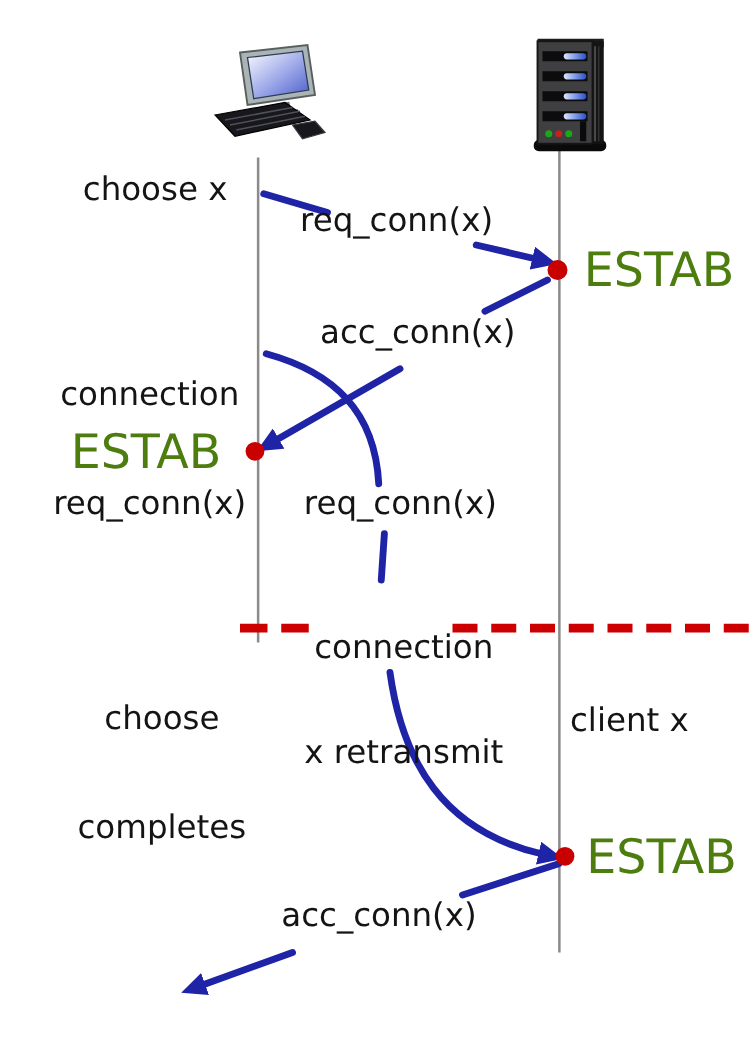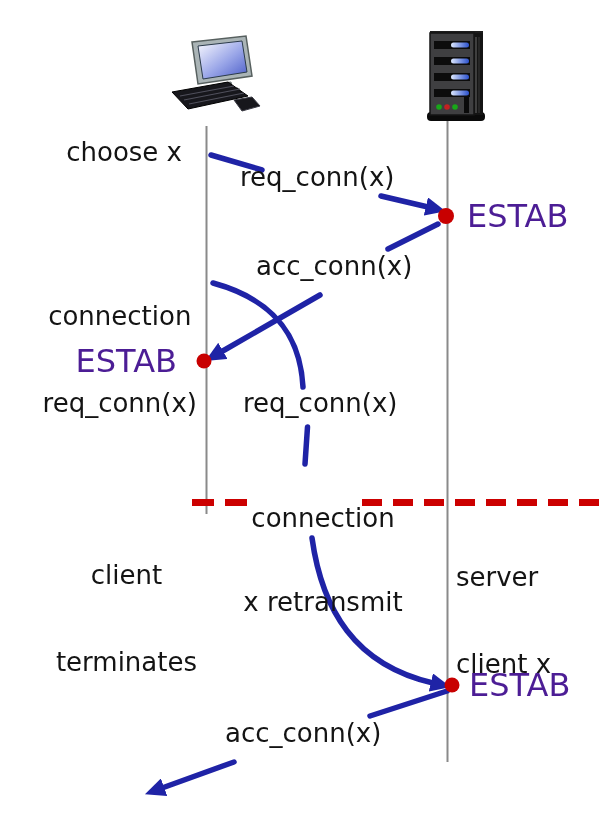--- a/index.html
+++ b/index.html
@@ -4,21 +4,21 @@
 <style>
   html,body{margin:0;padding:0;background:#ffffff;}
   #stage{
     position:relative;width:602px;height:836px;background:#ffffff;overflow:hidden;
     font-family:"DejaVu Sans","Liberation Sans",sans-serif;color:#111111;
   }
   #gfx{position:absolute;left:0;top:0;}
   .lbl{position:absolute;font-size:26px;line-height:29px;white-space:pre;color:#141414;}
   .lbl.center{text-align:center;}
   .lbl.right{text-align:center;}
-  .estab{position:absolute;font-size:32px;line-height:34px;color:#4c1d95;white-space:pre;}
+  .estab{position:absolute;font-size:38px;line-height:34px;color:#4d7c0f;white-space:pre;}
   .two>span{display:block;}
 </style>
 </head>
 <body>
 
 <div id="stage">
 
   <svg id="gfx" width="602" height="836" viewBox="0 0 602 836">
     <defs>
       <marker id="ah" viewBox="0 0 4 3.4" refX="0.4" refY="1.7" markerWidth="4" markerHeight="3.4" orient="auto" markerUnits="strokeWidth">
@@ -107,26 +107,25 @@
   <div class="estab" style="right:425px;top:344px;">ESTAB</div>
 
   <div class="lbl" style="left:243px;top:389px;">req_conn(x)</div>
 
   <div class="lbl center two" style="left:240px;top:448px;width:166px;line-height:28px;">
     <span>connection</span>
     <span>x retransmit</span>
   </div>
 
   <div class="lbl right two" style="right:405px;top:503px;">
-    <span>client</span>
-    <span>terminates</span>
+    <span>choose</span>
+    <span>completes</span>
   </div>
 
   <div class="lbl two" style="left:456px;top:505px;">
-    <span>server</span>
     <span>client x</span>
   </div>
 
   <div class="estab" style="left:469px;top:668px;">ESTAB</div>
 
   <div class="lbl" style="left:225px;top:719px;">acc_conn(x)</div>
 
 </div>
 
 </body></html>

